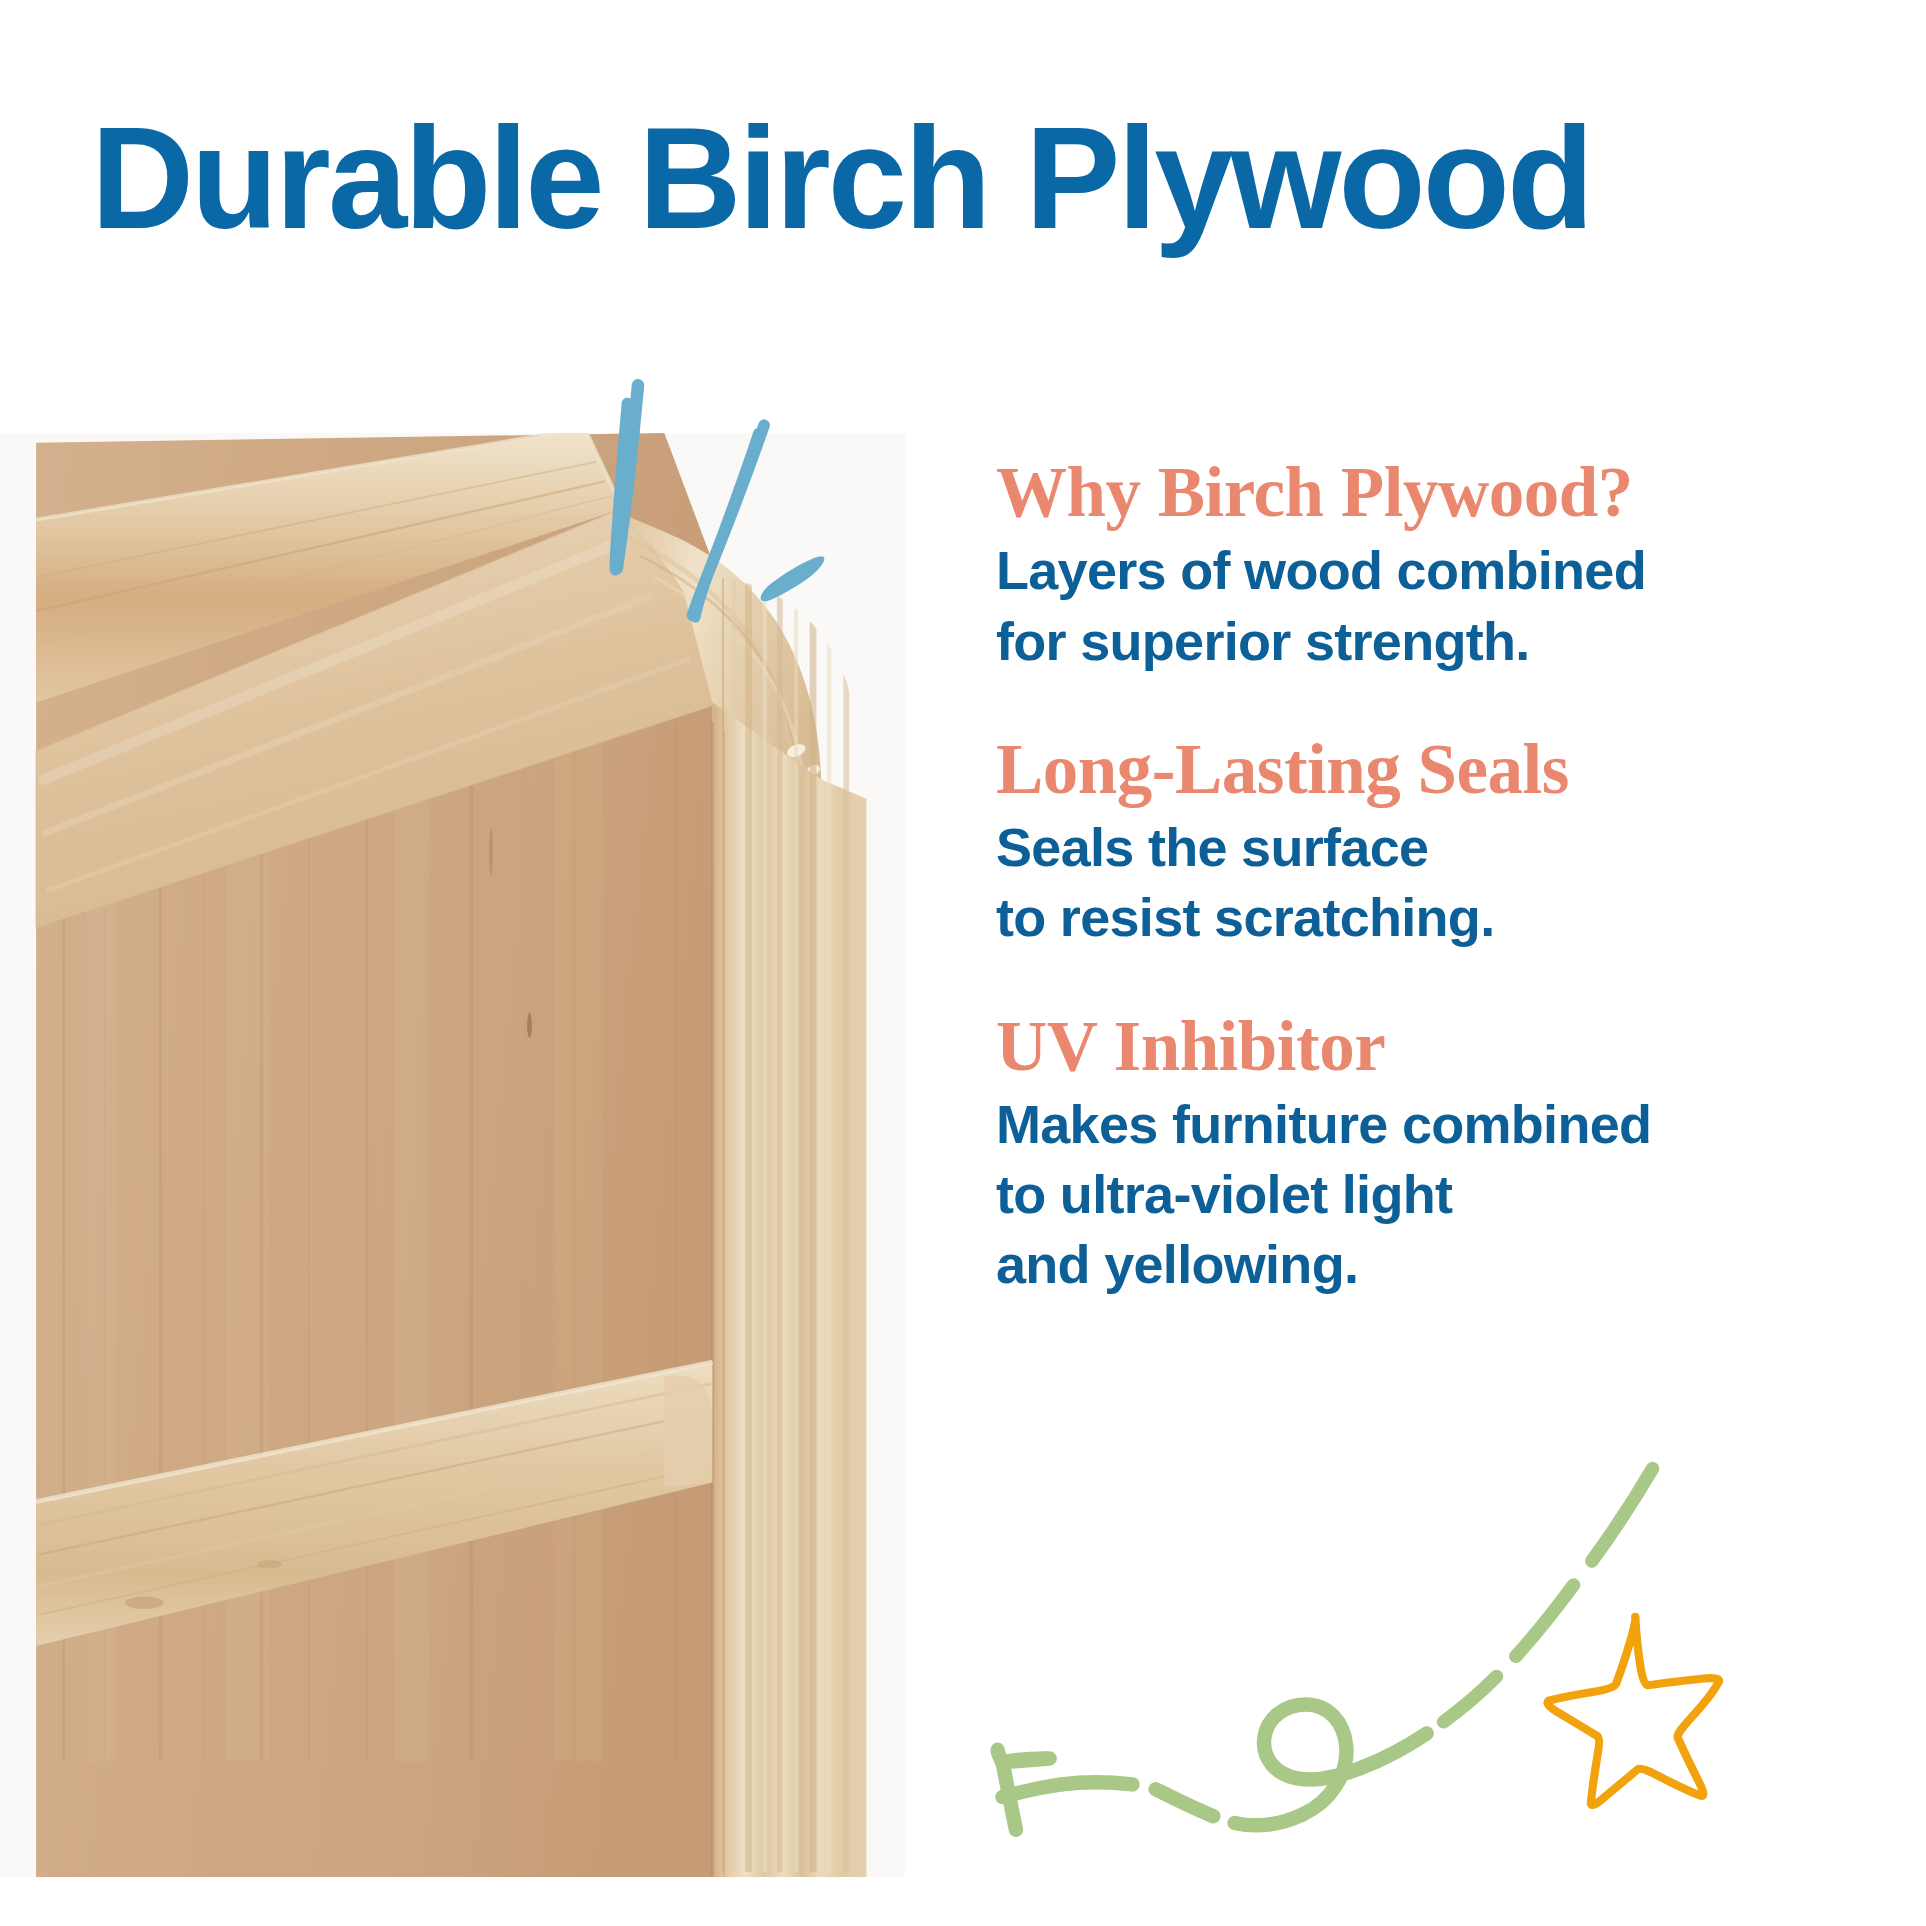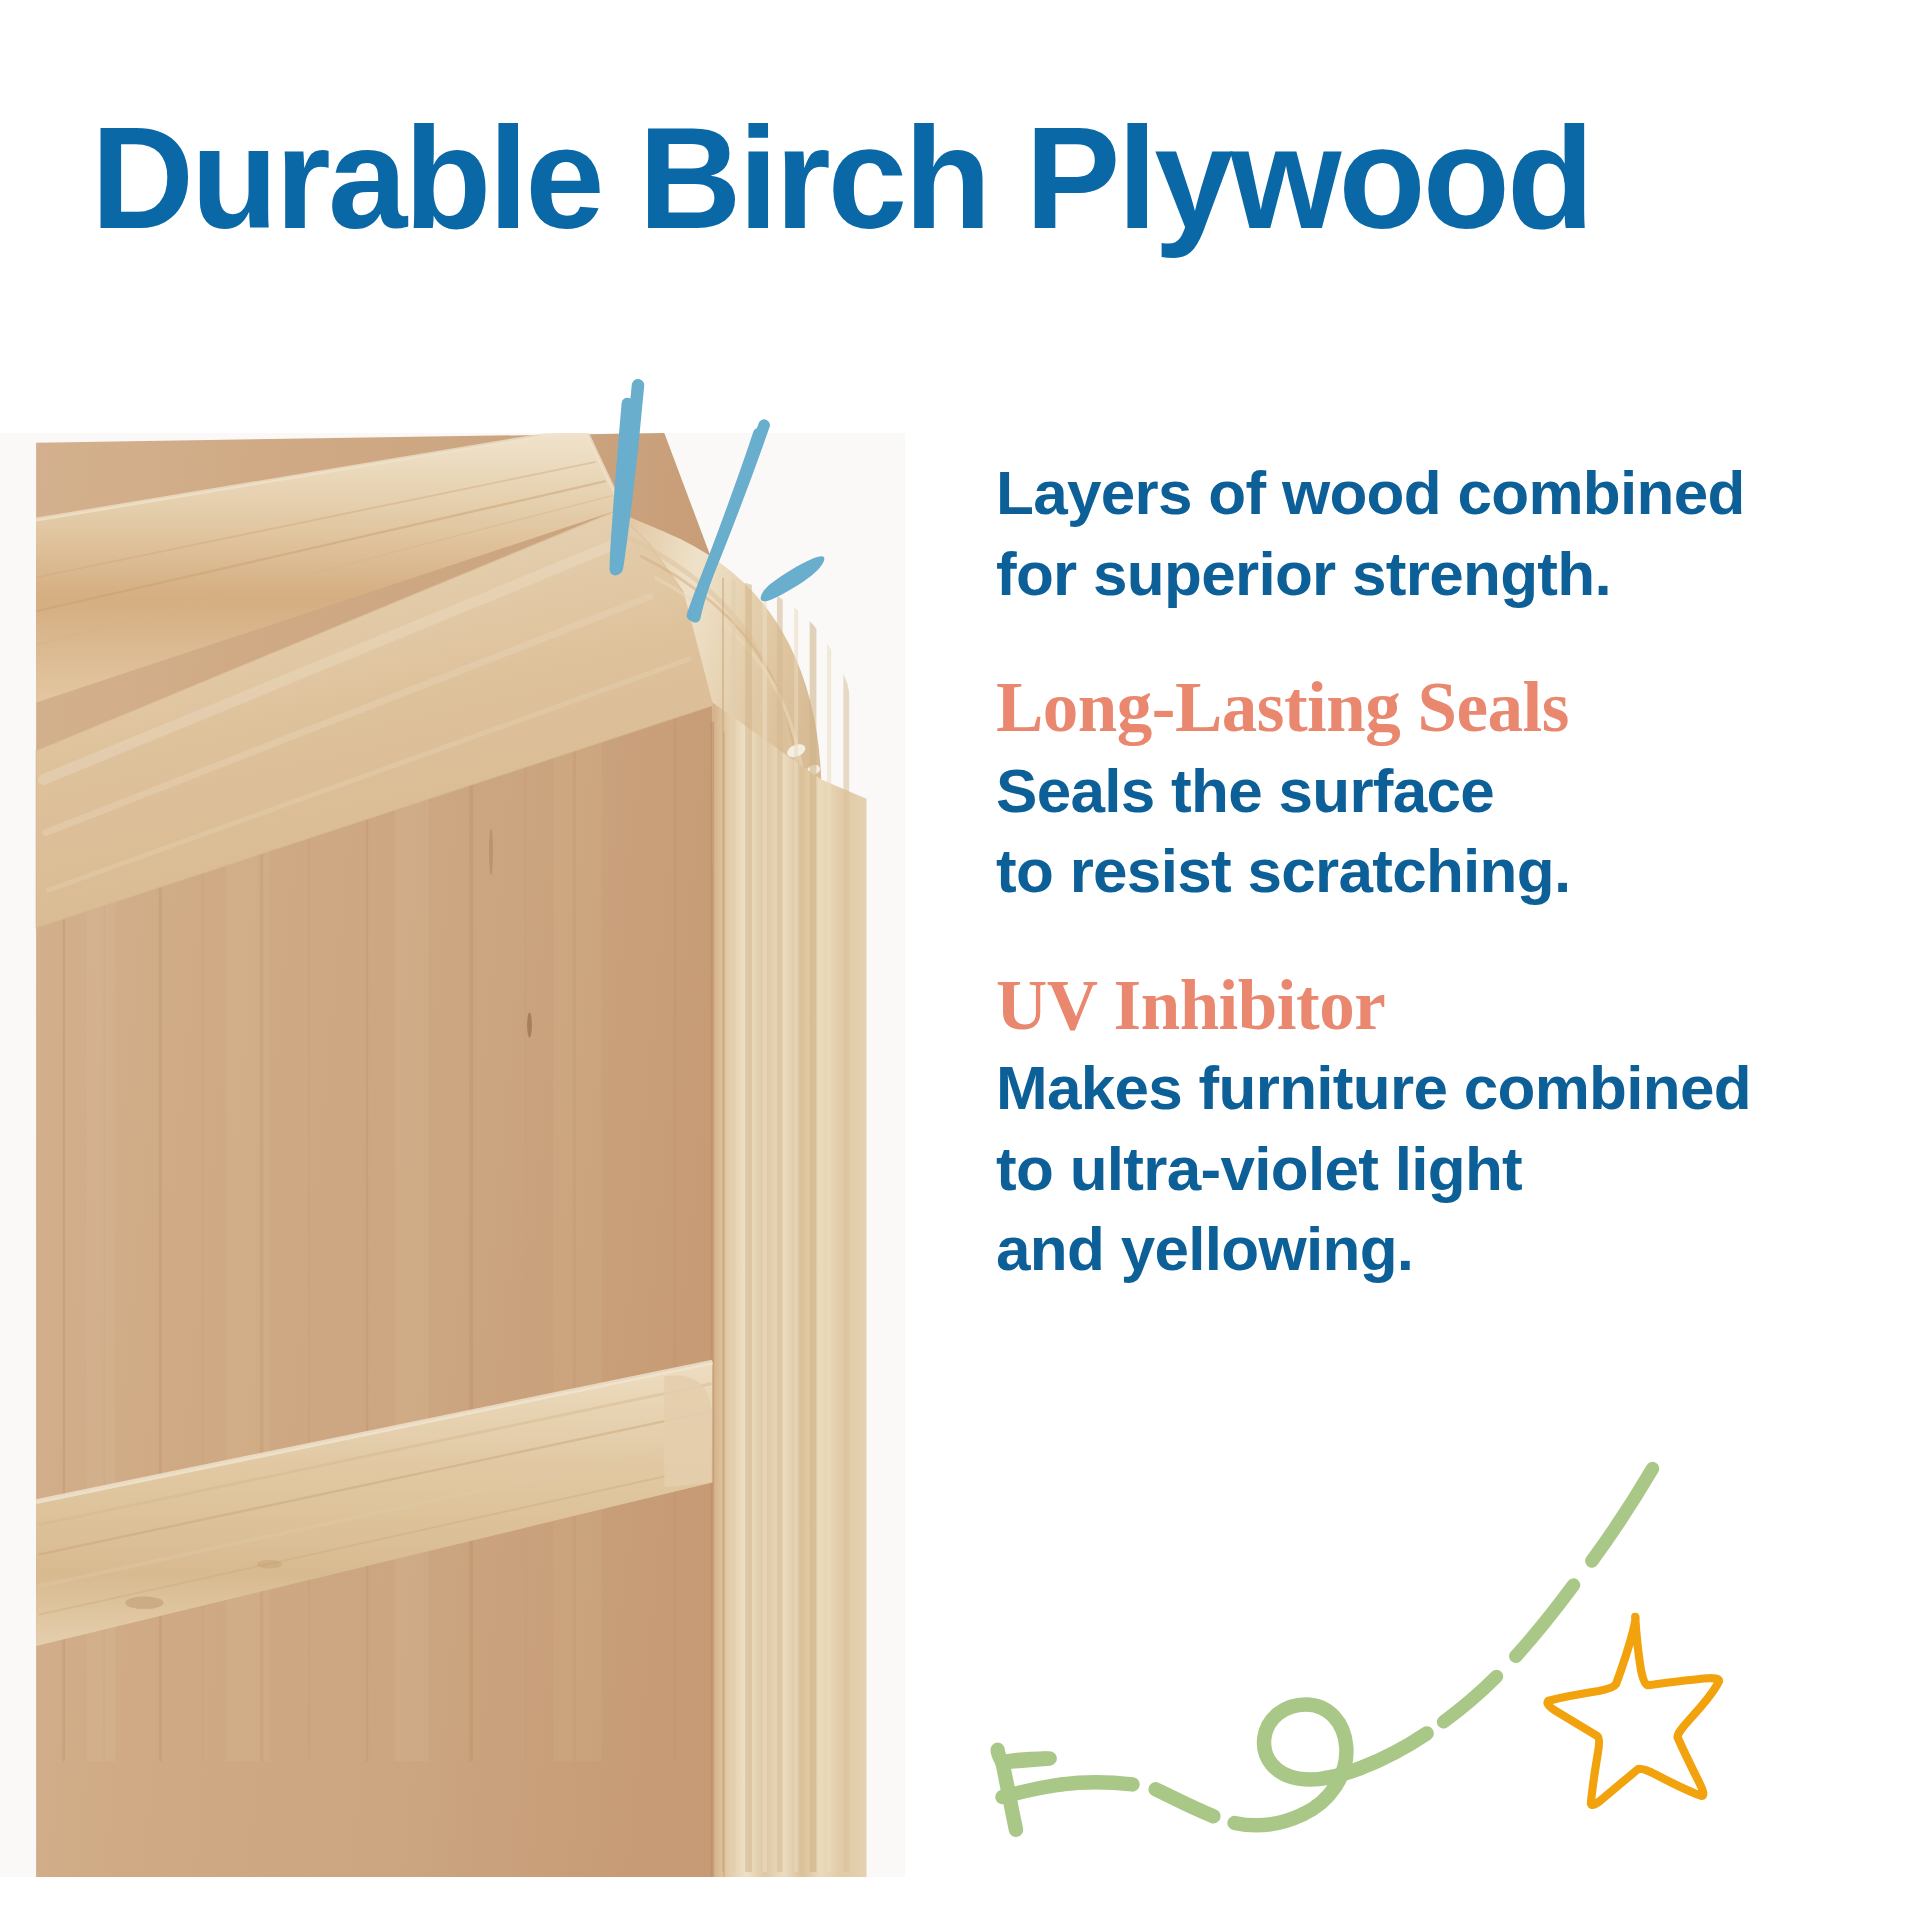--- a/index.html
+++ b/index.html
@@ -45,21 +45,21 @@
     font-size:71px;
     line-height:1.12;
     color:#E9886F;
     letter-spacing:-0.5px;
     white-space:nowrap;
     margin:0 0 2.9px 0;
   }
   .p{
     font-family:"Liberation Sans", sans-serif;
     font-weight:700;
-    font-size:62px;
+    font-size:54px;
     line-height:1.30;
     color:#0D5F97;
     letter-spacing:-0.7px;
     margin:0;
     white-space:pre-line;
   }
 
   
   .decor{position:absolute;left:0;top:0;width:1926px;height:1926px;pointer-events:none;}
 </style>
@@ -224,20 +224,21 @@
 
       <path d="M 0,2520 L 75,2520 L 75,3000 L 0,3000 Z" fill="#DFC49F" opacity="0.0"></path>
 
       <rect x="0" y="0" width="1880" height="3000" fill="#8A6240" opacity="0.04"></rect>
     </svg>
   </div>
 
   <div class="col">
 
     <div class="block">
+      <div class="h">Why Birch Plywood?</div>
       <div class="p">Layers of wood combined
 for superior strength.</div>
     </div>
 
     <div class="block">
       <div class="h">Long-Lasting Seals</div>
       <div class="p">Seals the surface
 to resist scratching.</div>
     </div>
 

